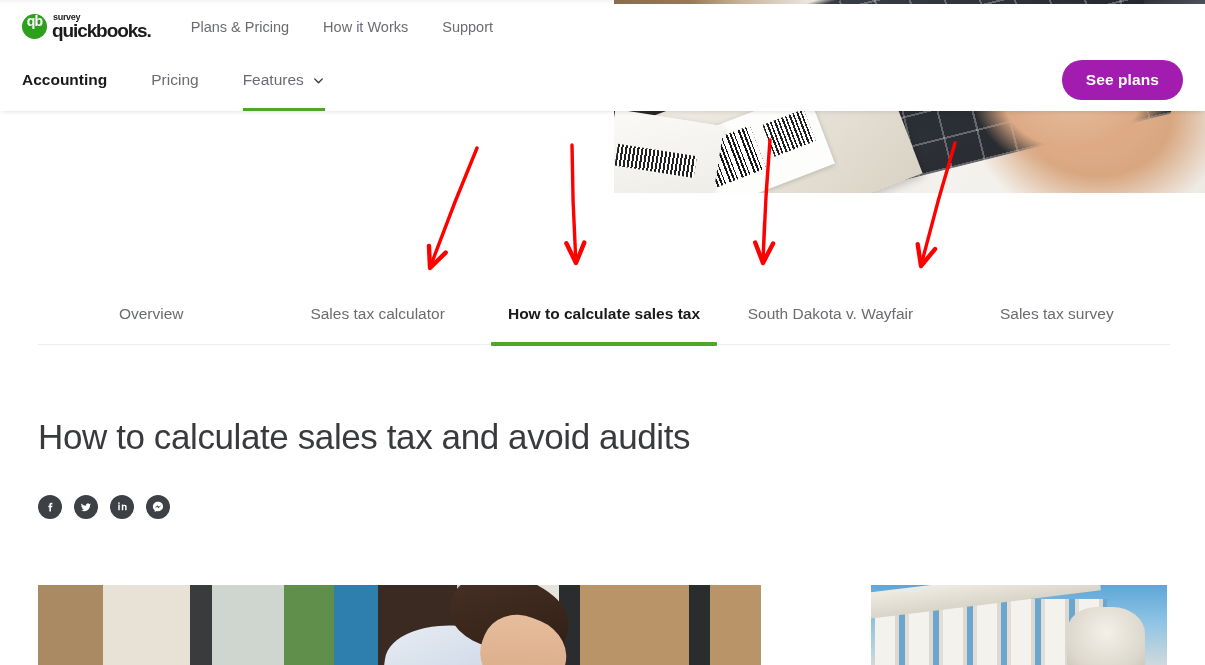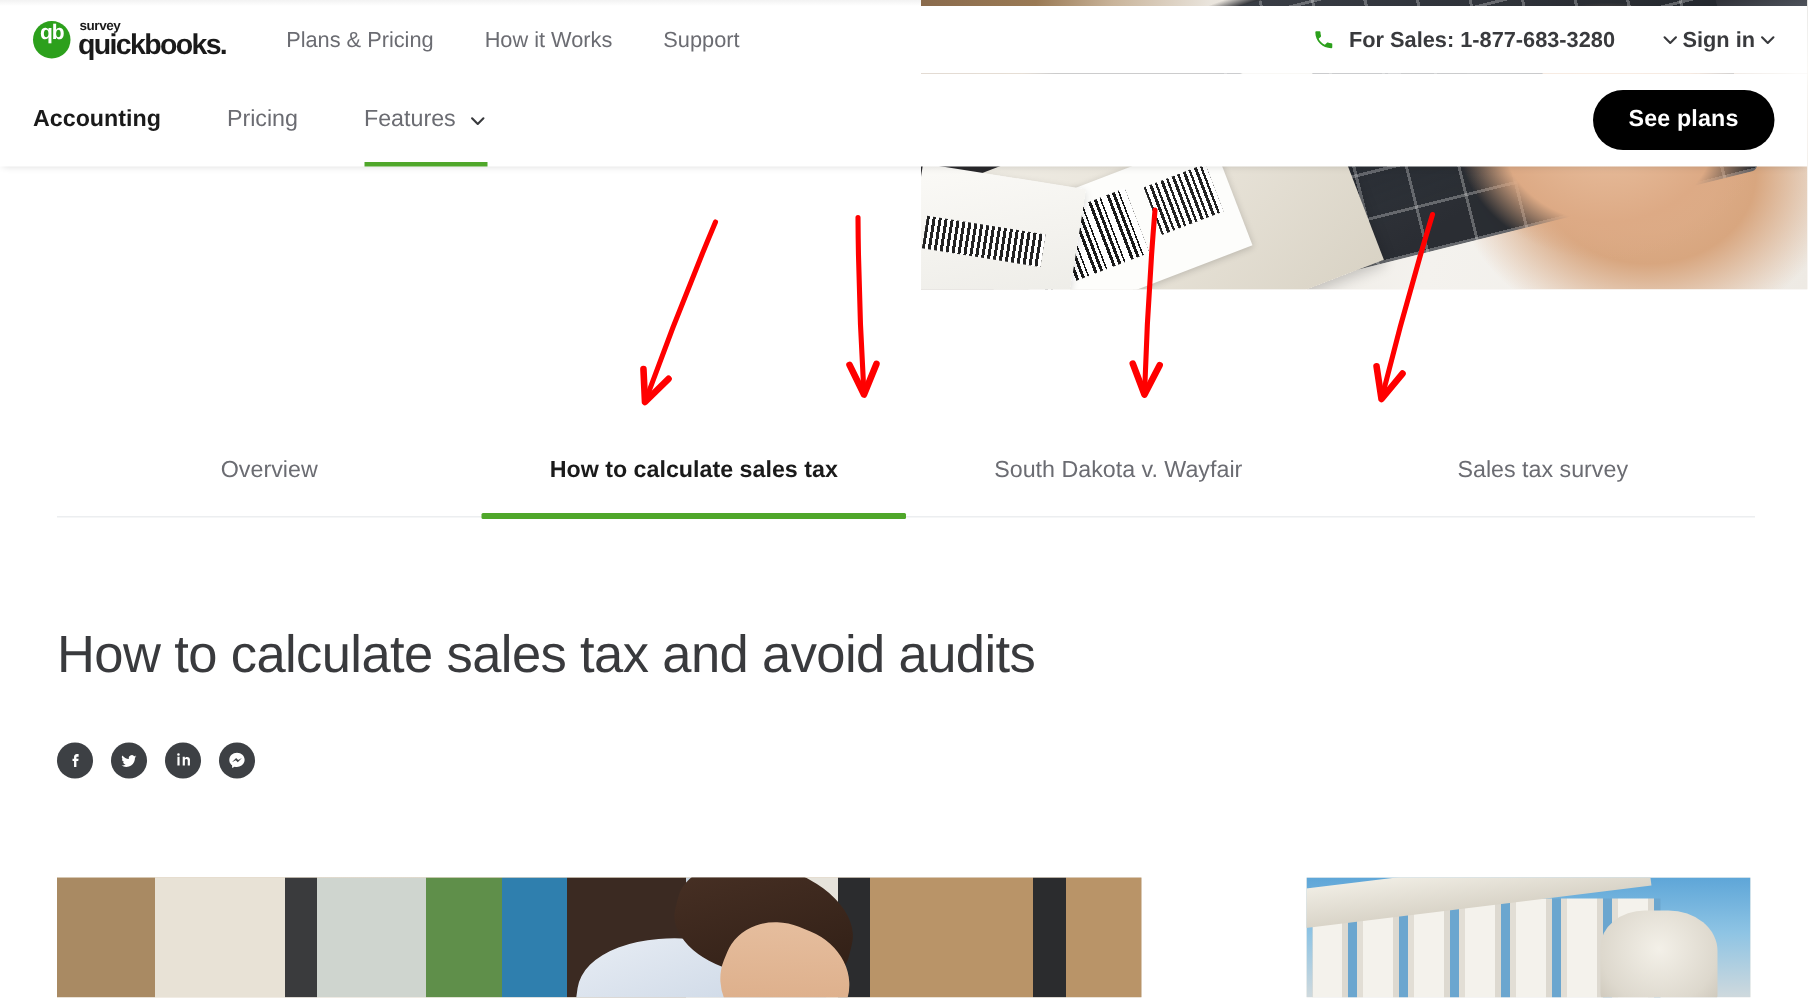--- a/index.html
+++ b/index.html
@@ -124,21 +124,21 @@
   .pn-item.has-chev { gap: 8px; }
   .pn-item.active::after {
     content: "";
     position: absolute;
     left: 0; right: 0; bottom: 0;
     height: 3px;
     background: #4FA72A;
   }
   .see-plans {
     margin-left: auto;
-    background: #000000;
+    background: #a21caf;
     color: #fff;
     border: none;
     border-radius: 22px;
     padding: 0 24px;
     height: 40px;
     font-size: 15.5px;
     font-weight: 600;
     font-family: "Liberation Sans", sans-serif;
     cursor: pointer;
     letter-spacing: 0.1px;
@@ -402,37 +402,20 @@
       <div class="logo-qb">quickbooks.</div>
     </div>
   </div>
 
   <div class="gh-links">
     <div class="gh-link">Plans &amp; Pricing</div>
     <div class="gh-link">How it Works</div>
     <div class="gh-link">Support</div>
   </div>
 
-  <div class="gh-right">
-    <div class="sales-phone">
-      <svg class="phone-icon" viewBox="0 0 24 24">
-        <path fill="#2CA01C" d="M6.6 10.8c1.4 2.8 3.8 5.1 6.6 6.6l2.2-2.2c.3-.3.7-.4 1-.2 1.2.4 2.4.6 3.7.6.6 0 1 .4 1 1V20c0 .6-.4 1-1 1C10.6 21 3 13.4 3 4c0-.6.4-1 1-1h3.5c.6 0 1 .4 1 1 0 1.3.2 2.5.6 3.7.1.3 0 .7-.2 1l-2.3 2.1z"></path>
-      </svg>
-      <span>For Sales: 1-877-683-3280</span>
-    </div>
-    <div class="signin">
-      <svg class="chev" width="13" height="13" viewBox="0 0 24 24">
-        <path fill="none" stroke="#393a3d" stroke-width="2.6" stroke-linecap="round" stroke-linejoin="round" d="M5 9l7 7 7-7"></path>
-      </svg>
-      <span>Sign in</span>
-      <svg class="chev" width="13" height="13" viewBox="0 0 24 24">
-        <path fill="none" stroke="#393a3d" stroke-width="2.6" stroke-linecap="round" stroke-linejoin="round" d="M5 9l7 7 7-7"></path>
-      </svg>
-    </div>
-  </div>
 </div>
 
 <div class="product-nav">
   <div class="pn-items">
     <div class="pn-item strong">
       <span>Accounting</span>
     </div>
     <div class="pn-item">
       <span>Pricing</span>
     </div>
@@ -456,20 +439,21 @@
       <div class="barcode"></div>
       <div class="barcode2"></div>
     </div>
     <div class="hero-small-papers"></div>
   </div>
 </div>
 
 <div class="tabs-area">
   <div class="tabs-row">
     <div class="tab">Overview</div>
+    <div class="tab">Sales tax calculator</div>
     <div class="tab active">How to calculate sales tax</div>
     <div class="tab">South Dakota v. Wayfair</div>
     <div class="tab">Sales tax survey</div>
   </div>
 </div>
 
 <div class="article">
   <h1 class="article-title">How to calculate sales tax and avoid audits</h1>
 
   <div class="socials">

